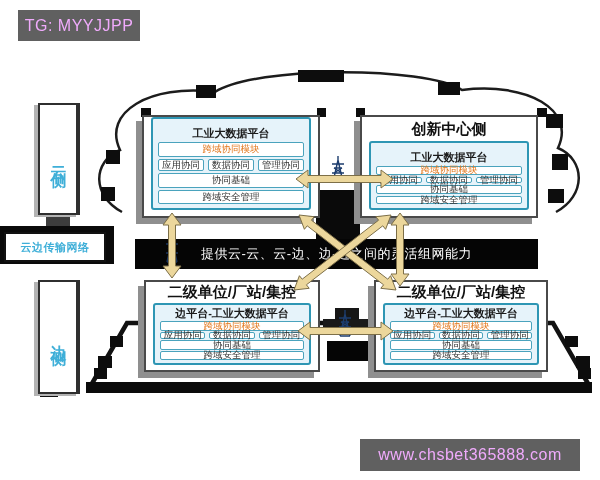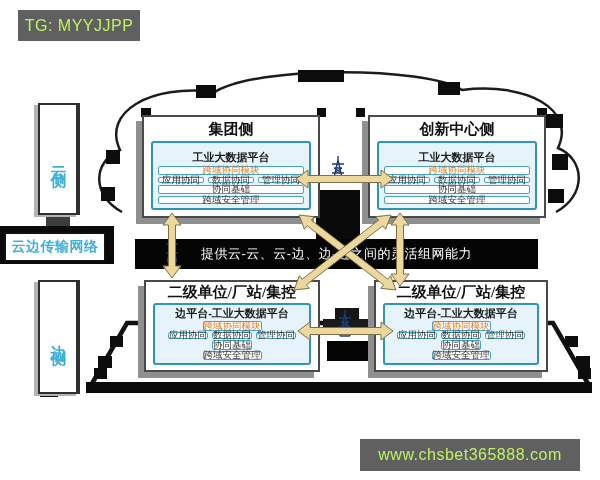--- a/index.html
+++ b/index.html
@@ -4,21 +4,21 @@
 <style>
   html,body { margin:0; padding:0; background:#fff; }
   #canvas {
     position:relative; width:600px; height:480px; overflow:hidden;
     background:#fff; font-family:"Liberation Sans", sans-serif;
   }
   svg.layer { position:absolute; left:0; top:0; pointer-events:none; }
 
   
   .badge {
-    position:absolute; background:#606060; color:#bef264;
+    position:absolute; background:#606060; color:#f0abfc;
     display:flex; align-items:center; justify-content:center;
     font-size:16px; letter-spacing:0.5px;
   }
   .badge-tl { left:18px; top:10px; width:122px; height:31px; }
   .badge-br { left:360px; top:439px; width:220px; height:32px; }
 
   
   .zone-box {
     position:absolute; background:#fff; border:2px solid #2f2f2f;
     border-right-width:4px; box-shadow:-4px 2px 0 #b3b3b3;
@@ -27,49 +27,49 @@
   .zone-cloud { left:38px; top:103px; width:36px; height:108px; }
   .zone-edge  { left:38px; top:280px; width:36px; height:110px; }
   .zone-box span {
     writing-mode:vertical-rl; color:#3fafd8; font-weight:bold;
     font-size:16px; letter-spacing:5px;
   }
   .net-band { position:absolute; left:0; top:226px; width:114px; height:38px; background:#0a0a0a; }
   .net-label {
     position:absolute; left:4px; top:232px; width:98px; height:26px;
     background:#fff; border:2px solid #111; color:#3fafd8; font-weight:bold;
-    font-size:14px; display:flex; align-items:center; justify-content:center;
+    font-size:11px; display:flex; align-items:center; justify-content:center;
     letter-spacing:0.5px;
   }
 
   
   .caption-band {
     position:absolute; left:135px; top:239px; width:403px; height:30px;
     background:#050505; color:#fff; font-size:13px;
     display:flex; align-items:center; justify-content:center; letter-spacing:0.5px;
   }
 
   
   .node {
     position:absolute; background:#fff; border:2px solid #4a4a4a;
     box-shadow:-6px 6px 0 #8f8f8f; display:flex; flex-direction:column;
     box-sizing:border-box;
   }
   .box-group      { left:142px; top:115px; width:178px; height:103px; }
-  .box-innov      { left:368px; top:115px; width:178px; height:103px; }
+  .box-innov      { left:360px; top:115px; width:178px; height:103px; }
   .box-unit-left  { left:144px; top:280px; width:176px; height:92px; }
   .box-unit-right { left:374px; top:280px; width:174px; height:92px; }
   .node-title { text-align:center; font-weight:bold; font-size:15px; color:#111; padding:3px 0 2px; }
-  .box-unit-left .node-title, .box-unit-right .node-title { font-size:15px; padding:1px 12px 1px;font-family:Liberation Serif, serif; }
+  .box-unit-left .node-title, .box-unit-right .node-title { font-size:15px; padding:1px 12px 1px; }
   .panel {
     margin:0 7px 6px; flex:1; background:#e6f3fa; border:2px solid #2e96b4;
     border-radius:3px; display:flex; flex-direction:column;
     padding:7px 5px 4px; gap:2px; box-sizing:border-box; min-height:0;
   }
-  .box-unit-left .panel, .box-unit-right .panel { margin-bottom:5px; padding:1px 5px 3px; gap:1px;align-items:center; }
+  .box-unit-left .panel, .box-unit-right .panel { margin-bottom:5px; padding:1px 5px 3px; gap:1px; }
   .panel-title { text-align:center; font-weight:bold; font-size:11px; color:#1a1a1a; line-height:14px; }
   .row {
     background:#fff; border:1px solid #4aa3bd; border-radius:2px;
     text-align:center; font-size:9.5px; color:#333; flex:1; min-height:0;
     display:flex; align-items:center; justify-content:center; line-height:10px;
   }
   .module { color:#e2761b; font-weight:normal; }
   .cols { display:flex; gap:4px; flex:1; min-height:0; }
   .cols .row { flex:1; }
 </style>
@@ -124,21 +124,20 @@
   <div class="zone-box zone-cloud">
     <span>云侧</span>
   </div>
   <div class="zone-box zone-edge">
     <span>边侧</span>
   </div>
   <div class="net-band"></div>
   <div class="net-label">云边传输网络</div>
 
   <div class="node box-group">
-    <div class="node-title">集团侧</div>
     <div class="panel">
       <div class="panel-title">工业大数据平台</div>
       <div class="row module">跨域协同模块</div>
       <div class="cols">
         <div class="row">应用协同</div>
         <div class="row">数据协同</div>
         <div class="row">管理协同</div>
       </div>
       <div class="row">协同基础</div>
       <div class="row">跨域安全管理</div>

